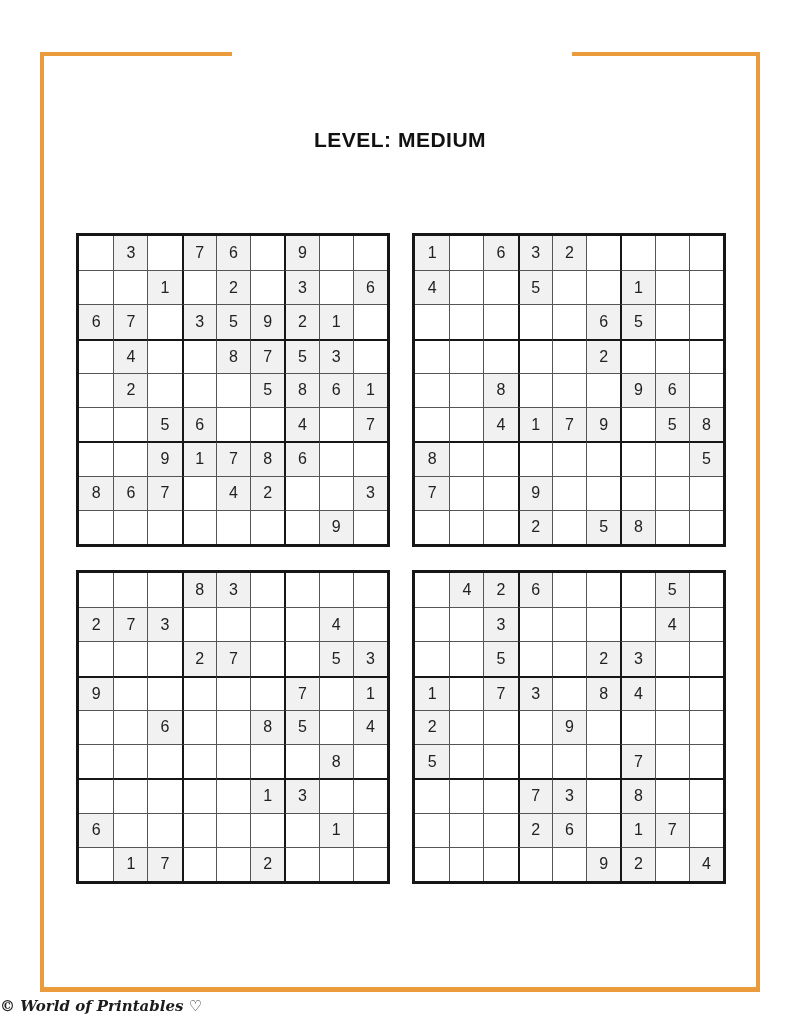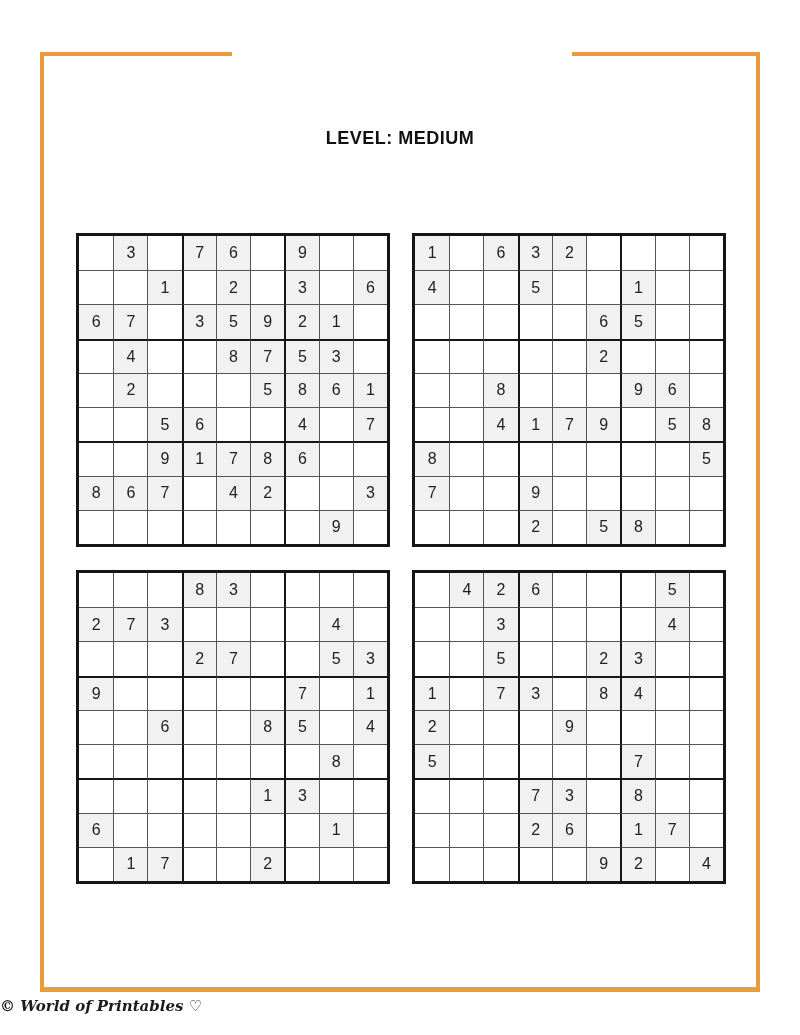--- a/index.html
+++ b/index.html
@@ -29,21 +29,21 @@
     position:absolute;top:10px;left:0;right:0;
     text-align:center;
     font-family:"DejaVu Serif",serif;
     font-style:italic;font-weight:700;
     font-size:78px;line-height:1.3;
     color:#151515;
   }
   .level{
     position:absolute;top:128px;left:0;right:0;
     text-align:center;
-    font-weight:700;font-size:18px;letter-spacing:0.5px;
+    font-weight:700;font-size:21px;letter-spacing:0.5px;
     color:#111111;
   }
   
   .sudoku{
     position:absolute;
     width:314px;height:314px;
     box-sizing:border-box;
     border:3px solid var(--thick);
     background:#ffffff;
     display:grid;

